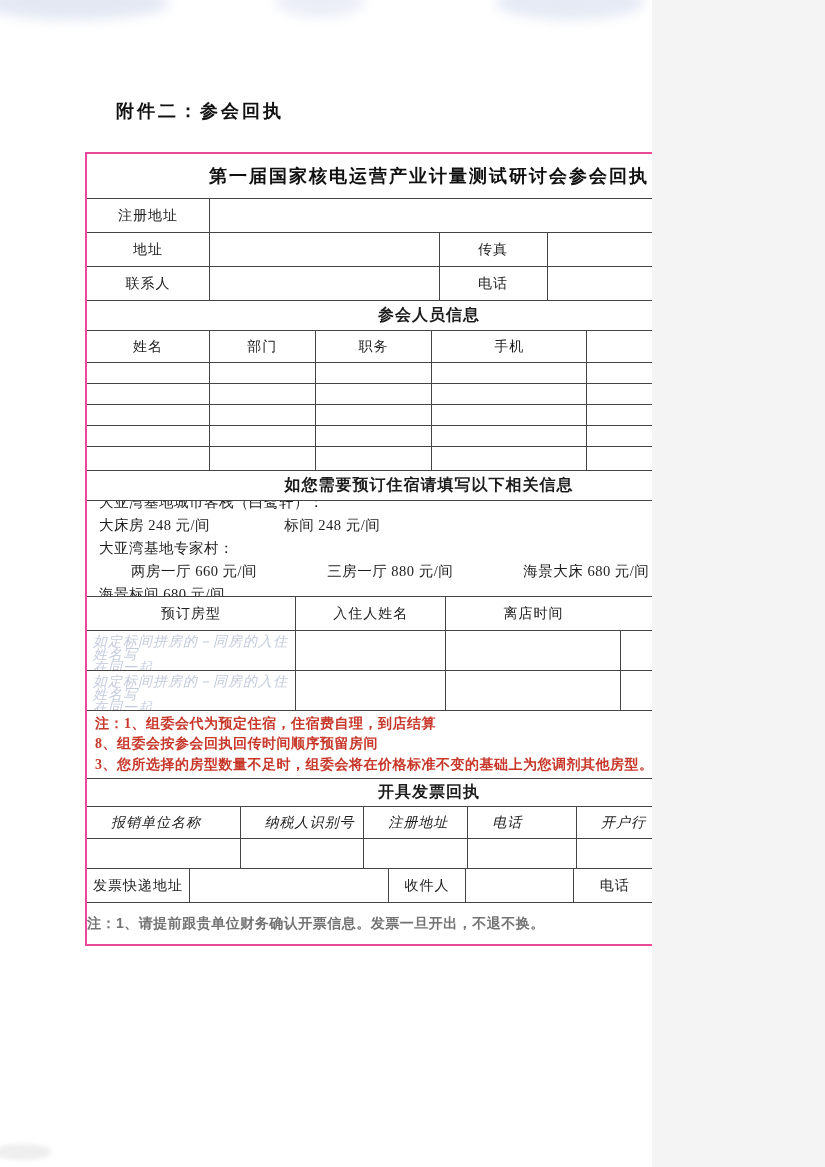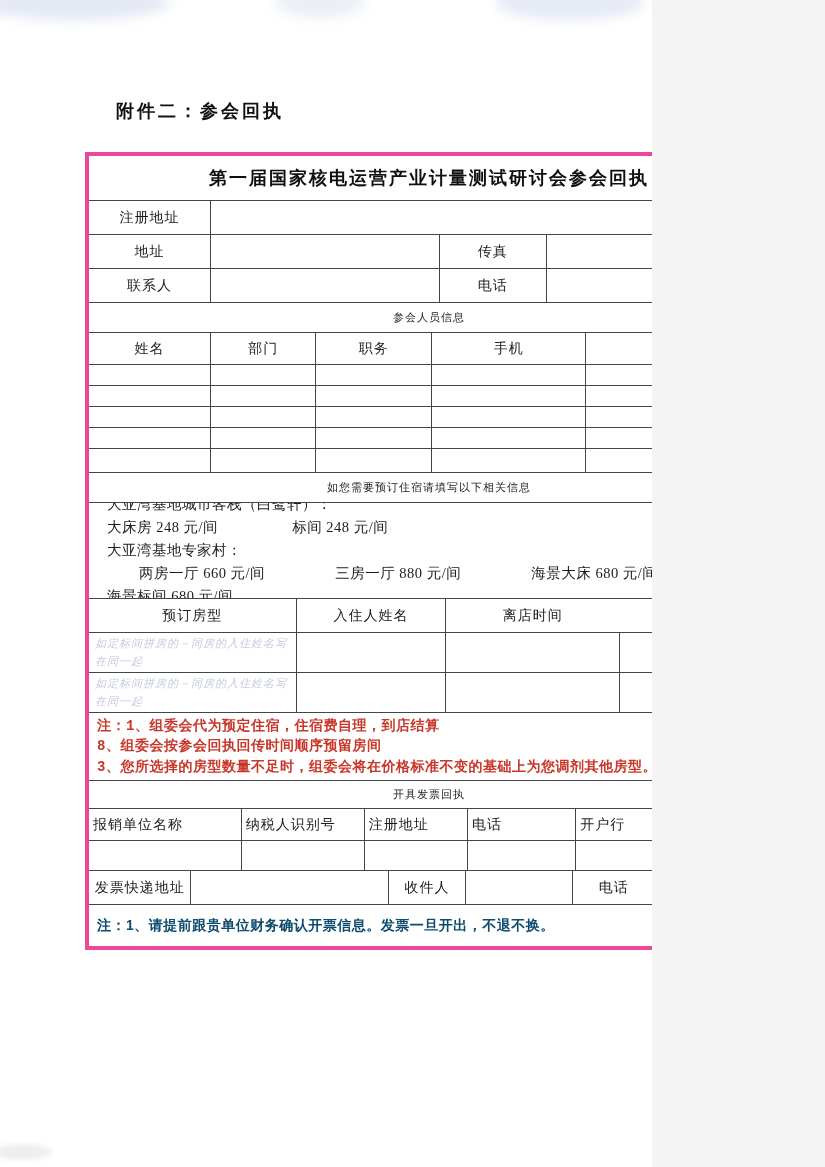--- a/index.html
+++ b/index.html
@@ -20,21 +20,21 @@
   .sm6{left:-8px;top:1144px;width:60px;height:16px;background:#ededed;opacity:.9;filter:blur(2px);}
   .sm7{left:770px;top:1146px;width:40px;height:14px;background:#f0f0f0;opacity:.9;filter:blur(2px);}
 
   .heading{
     position:absolute;left:116px;top:99px;
     font-size:18px;font-weight:bold;letter-spacing:3px;color:#111;
   }
 
   .form-table{
     position:absolute;left:85px;top:152px;width:688px;
-    border:4px solid #ec4899;box-sizing:border-box;
+    border:2px solid #ec4899;box-sizing:border-box;
     background:#fff;
   }
   .row{display:grid;box-sizing:border-box;}
   .row + .row{border-top:1px solid #454545;}
   .cell{
     box-sizing:border-box;display:flex;align-items:center;justify-content:center;
     font-size:14px;overflow:hidden;
   }
   .cell + .cell{border-left:1px solid #454545;}
 
@@ -43,47 +43,47 @@
   .h68{height:68px}.h28{height:28px}.h42{height:42px}
 
   .cols-unit{grid-template-columns:17.8% 82.2%;}
   .cols-contact{grid-template-columns:17.8% 33.6% 15.8% 32.8%;}
   .cols-attendee{grid-template-columns:17.8% 15.5% 17% 22.7% 27%;}
   .cols-booking{grid-template-columns:30.4% 22% 25.6% 22%;}
   .cols-invoice{grid-template-columns:22.3% 18.1% 15.2% 15.9% 12.3% 16.2%;}
   .cols-courier{grid-template-columns:14.9% 29.1% 11.3% 15.8% 12% 16.9%;}
 
   .title-cell{font-size:18px;font-weight:bold;letter-spacing:2px;color:#101010;}
-  .section-cell{font-weight:normal;font-size:11px;letter-spacing:1px;}
+  .section-cell{font-weight:bold;font-size:16px;letter-spacing:1px;}
   .label{letter-spacing:1px;}
   .hdr{letter-spacing:1px;}
 
   .hotel-cell{
     flex-direction:column;align-items:flex-start;justify-content:center;
-    padding:4px 18px;font-size:14.5px;line-height:23px;letter-spacing:.5px;
+    padding:4px 12px;font-size:14.5px;line-height:23px;letter-spacing:.5px;
   }
   .hotel-line span{display:inline-block;}
   .gap70{margin-right:70px;} .gap34{margin-right:34px;margin-left:32px;}
 
   .hint-cell{
     flex-direction:column;align-items:flex-start;justify-content:space-between;
-    padding:4px 6px;font-size:11px;font-style:italic;
+    padding:4px 6px;font-size:14px;font-style:italic;
     color:#c3cbdd;letter-spacing:1px;line-height:13px;
   }
 
   .notes-cell{
     flex-direction:column;align-items:flex-start;justify-content:space-around;
     padding:3px 8px;color:#c7372a;font-weight:bold;font-size:14px;
-    font-family:Liberation Mono, monospace;letter-spacing:.5px;
+    font-family:Liberation Serif, serif;letter-spacing:.5px;
   }
   .note-cell{
-    justify-content:flex-start;padding-left:8px;color:#0c4a6e;font-weight:bold;
+    justify-content:flex-start;color:#737373;font-weight:bold;
     font-size:14px;font-family:"Liberation Sans","DejaVu Sans",sans-serif;letter-spacing:.5px;
   }
-  .invoice-hdr{justify-content:flex-start;padding-left:4px;}
+  .invoice-hdr{justify-content:flex-start;padding-left:24px;font-style:italic;}
 </style>
 </head>
 <body>
 
 <div class="sheet">
 
   <div class="smudge sm1"></div>
   <div class="smudge sm2"></div>
   <div class="smudge sm3"></div>
 

